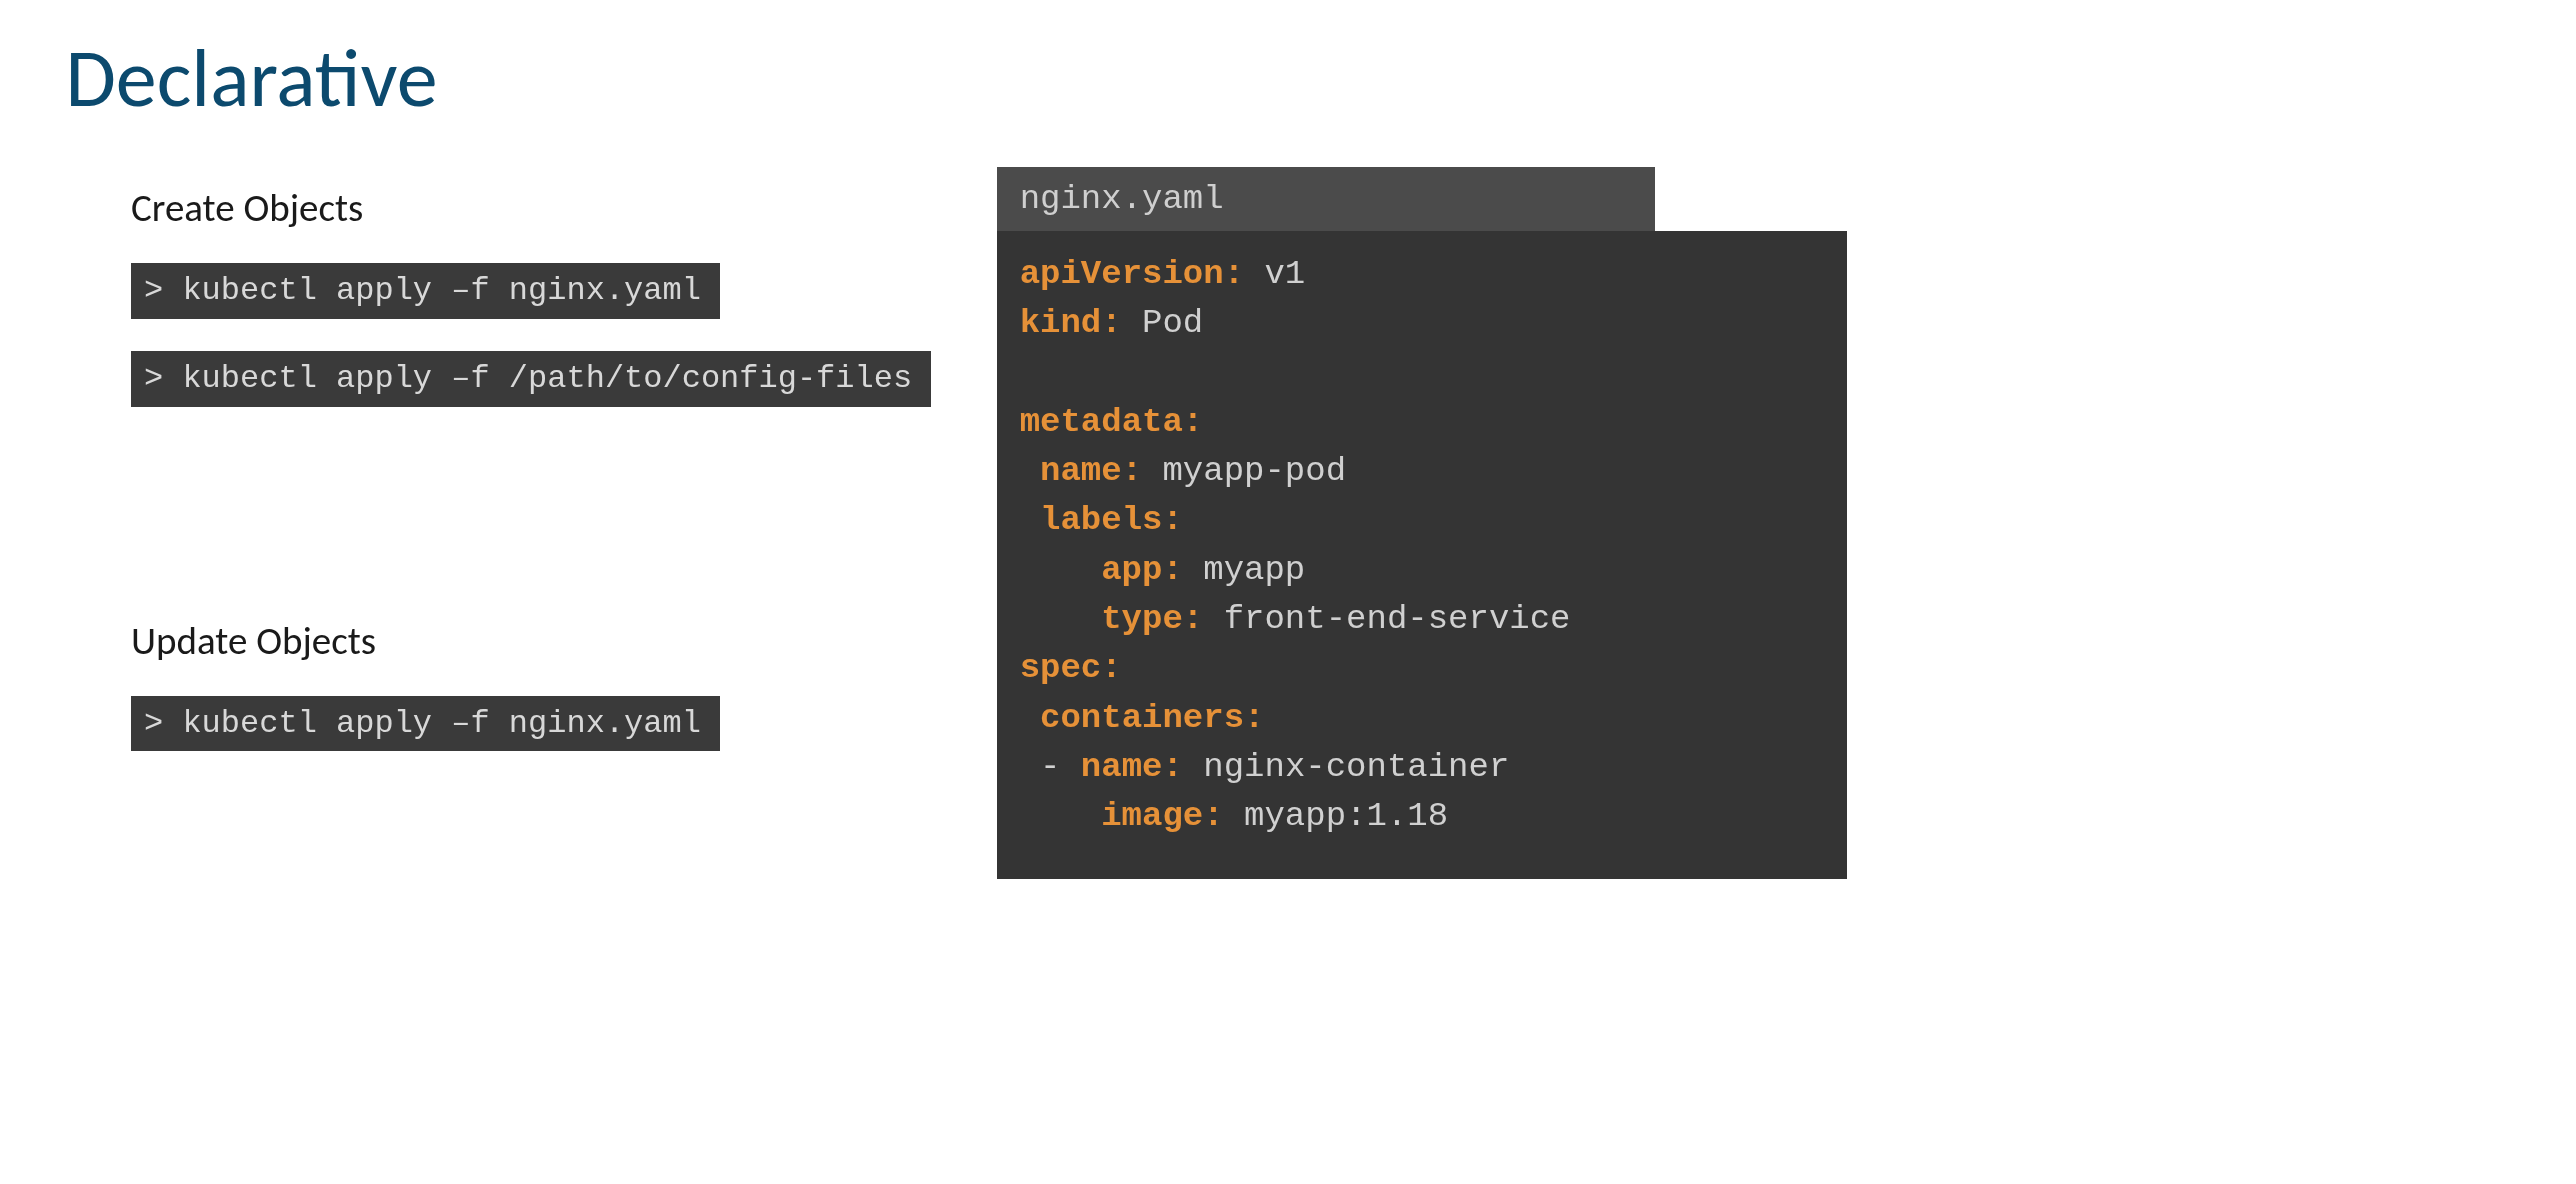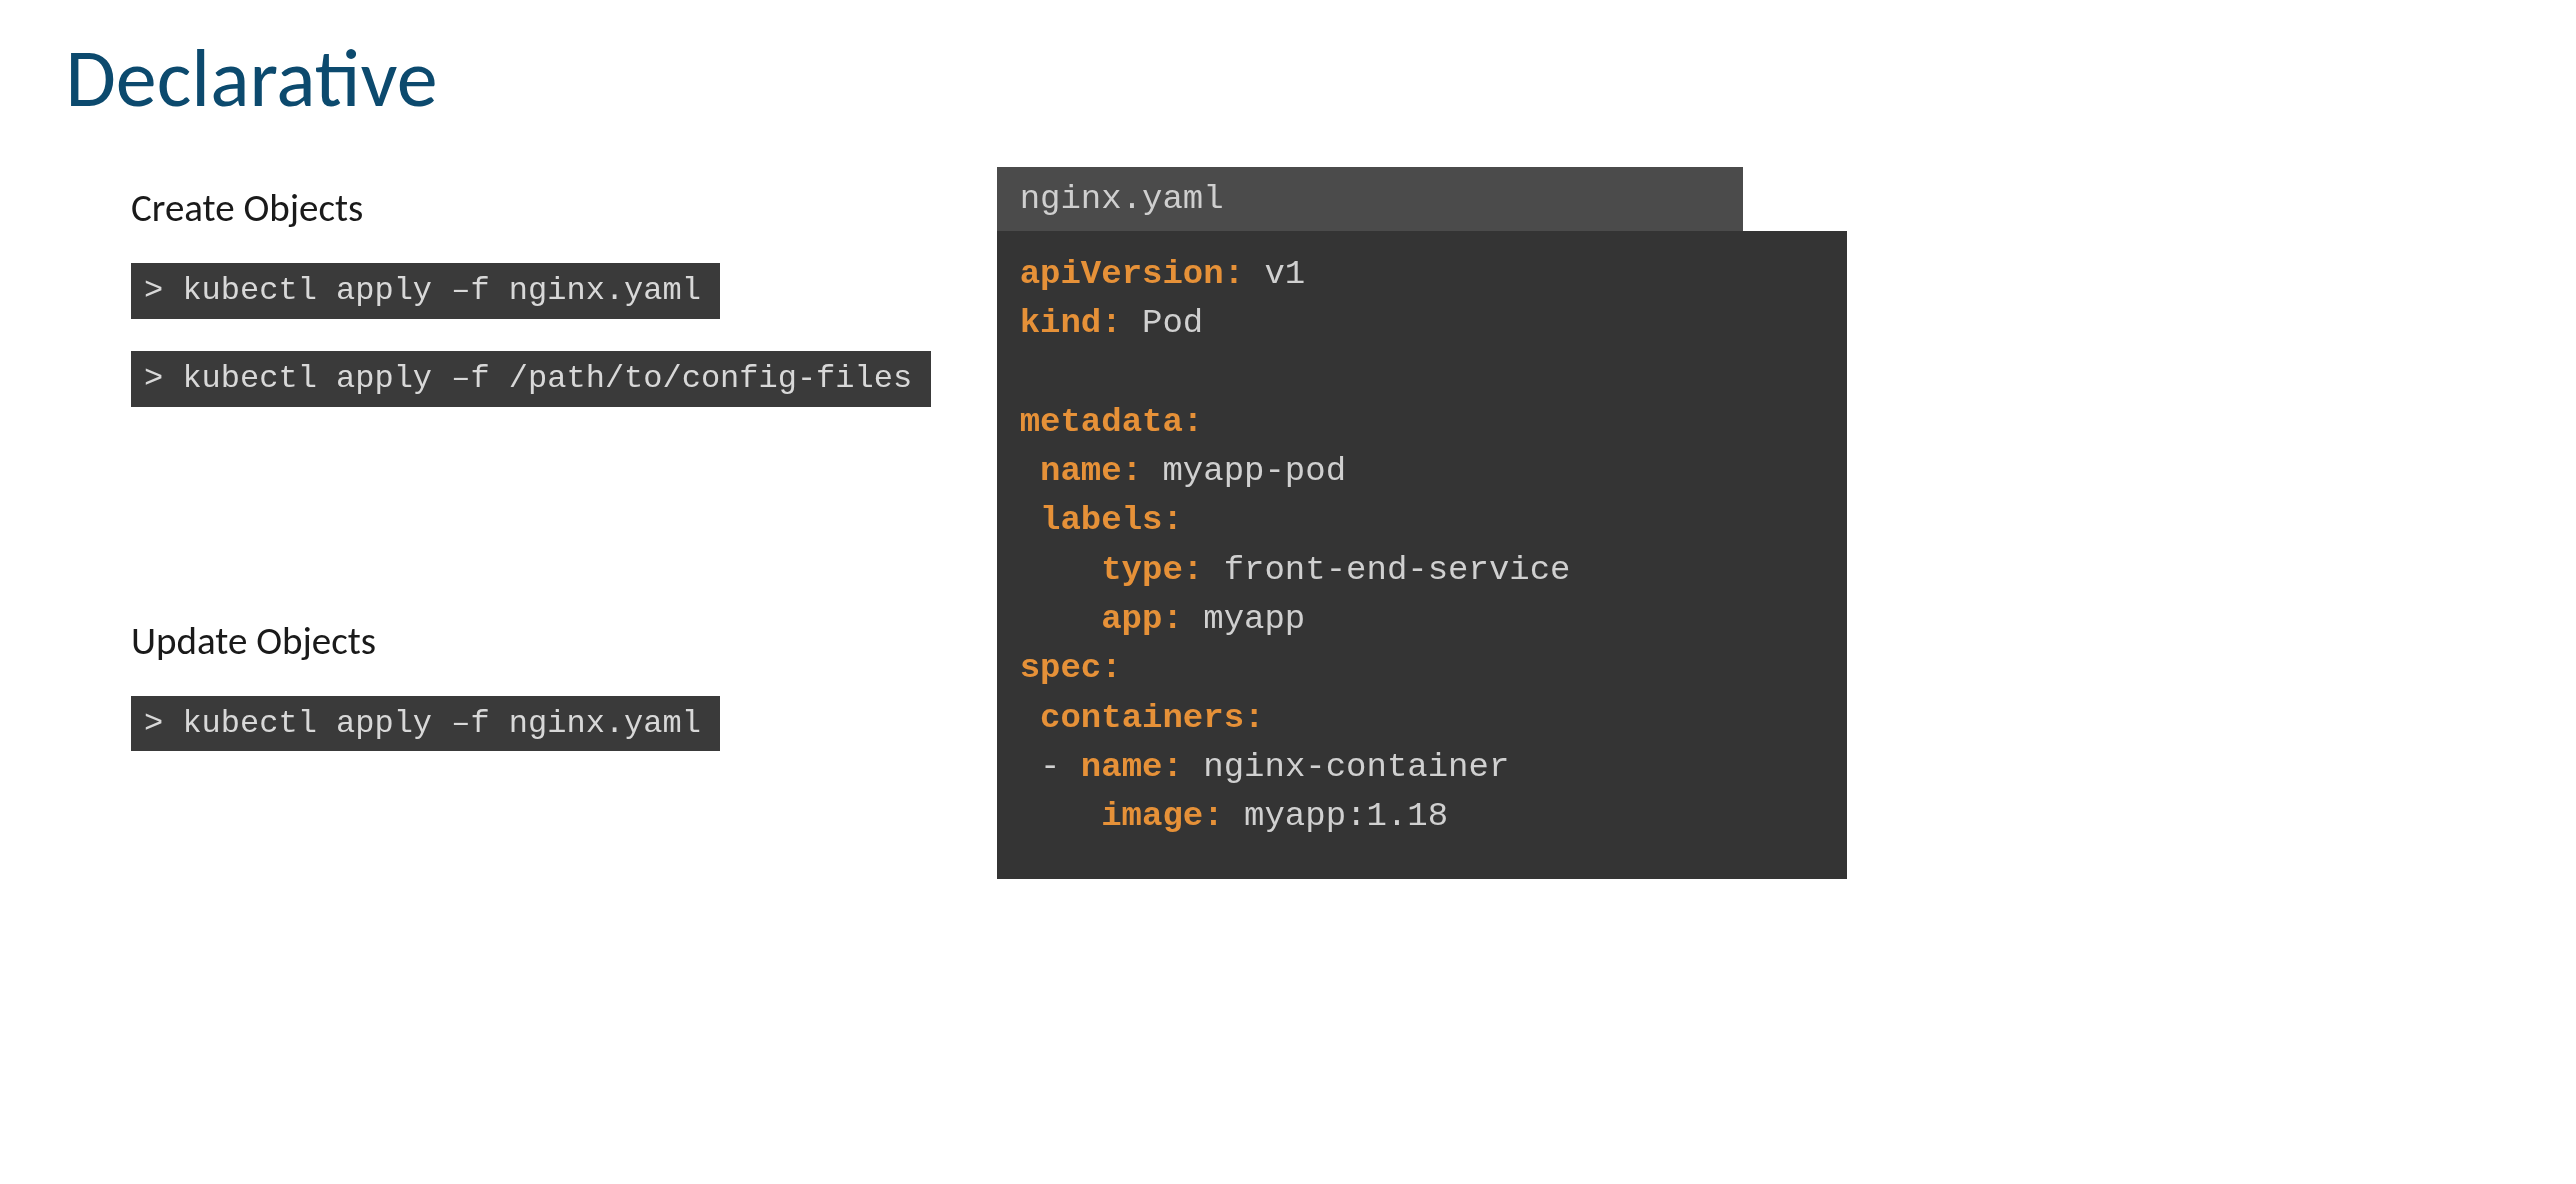--- a/index.html
+++ b/index.html
@@ -48,21 +48,21 @@
       flex: 0 0 auto;
       margin-top: -17px;
     }
     .yaml-tab {
       background: #4b4b4b;
       color: #cfcfcf;
       font-family: "Courier New", Courier, monospace;
       font-size: 34px;
       padding: 13px 22.5px;
       display: inline-block;
-      width: 746px;
+      width: 658px;
     }
     .yaml-body {
       background: #343434;
       font-family: "Courier New", Courier, monospace;
       font-size: 34px;
       line-height: 1.45;
       padding: 19px 22.5px 37px 22.5px;
       width: 850px;
       color: #d0d0d0;
     }
@@ -103,22 +103,22 @@
 
   <div class="yaml-panel">
     <div class="yaml-tab">nginx.yaml</div>
     <div class="yaml-body">
       <div><span class="yk">apiVersion:</span><span class="yv"> v1</span></div>
       <div><span class="yk">kind:</span><span class="yv"> Pod</span></div>
       <div class="blank-line"></div>
       <div><span class="yk">metadata:</span></div>
       <div><span class="indent1"><span class="yk">name:</span><span class="yv"> myapp-pod</span></span></div>
       <div><span class="indent1"><span class="yk">labels:</span></span></div>
+      <div><span class="indent2"><span class="yk">app:</span><span class="yv"> myapp</span></span></div>
       <div><span class="indent2"><span class="yk">type:</span><span class="yv"> front-end-service</span></span></div>
-      <div><span class="indent2"><span class="yk">app:</span><span class="yv"> myapp</span></span></div>
       <div><span class="yk">spec:</span></div>
       <div><span class="indent1"><span class="yk">containers:</span></span></div>
       <div><span class="indent1"><span class="yd">- </span><span class="yk">name:</span><span class="yv"> nginx-container</span></span></div>
       <div><span class="indent2b"><span class="yk">image:</span><span class="yv"> myapp:1.18</span></span></div>
     </div>
   </div>
 </div>
 
 
 </body></html>

